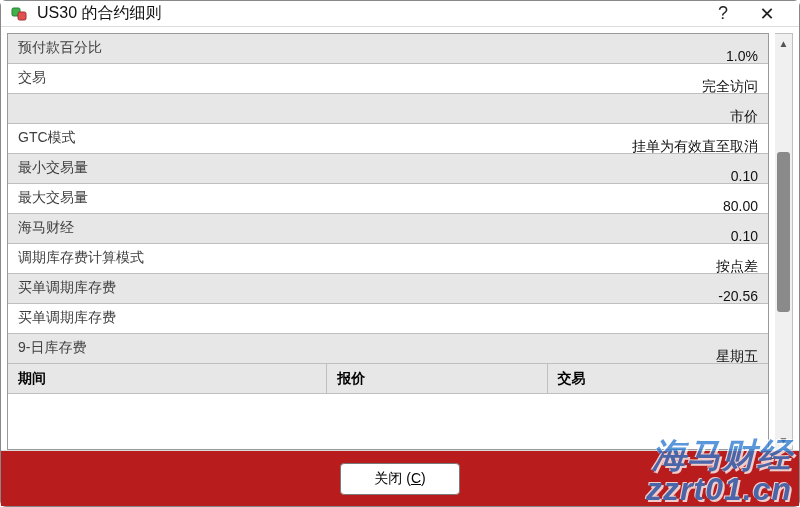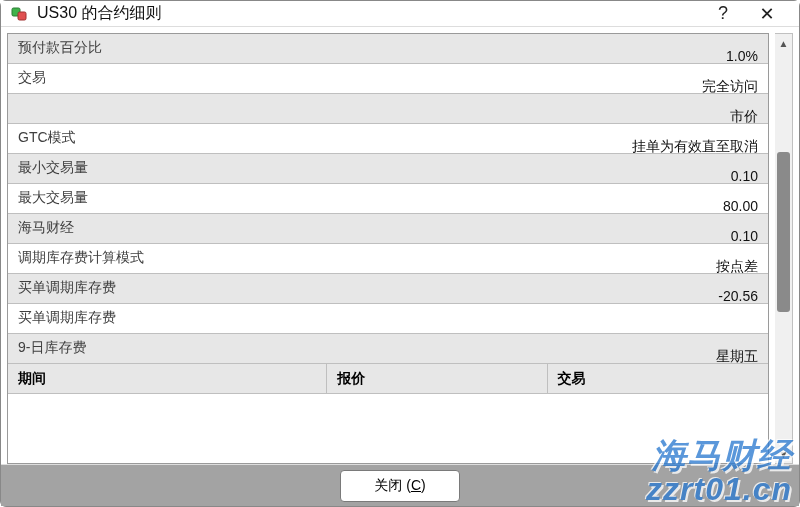--- a/index.html
+++ b/index.html
@@ -127,26 +127,26 @@
   }
   .sb-thumb {
     position: absolute;
     left: 2px; right: 2px;
     top: 100px;
     height: 160px;
     background: #8a8a8a;
     border-radius: 3px;
   }
   .footer {
-    height: 42px;
+    height: 56px;
     display: flex;
     align-items: center;
     justify-content: center;
     border-top: 1px solid #ddd;
-    background: #a3a3a3;
+    background: #b91c1c;
   }
   .close-btn {
     min-width: 120px;
     padding: 6px 26px;
     border: 1px solid #7a7a7a;
     border-radius: 4px;
     background: #fff;
     font-size: 14px;
     cursor: pointer;
   }

